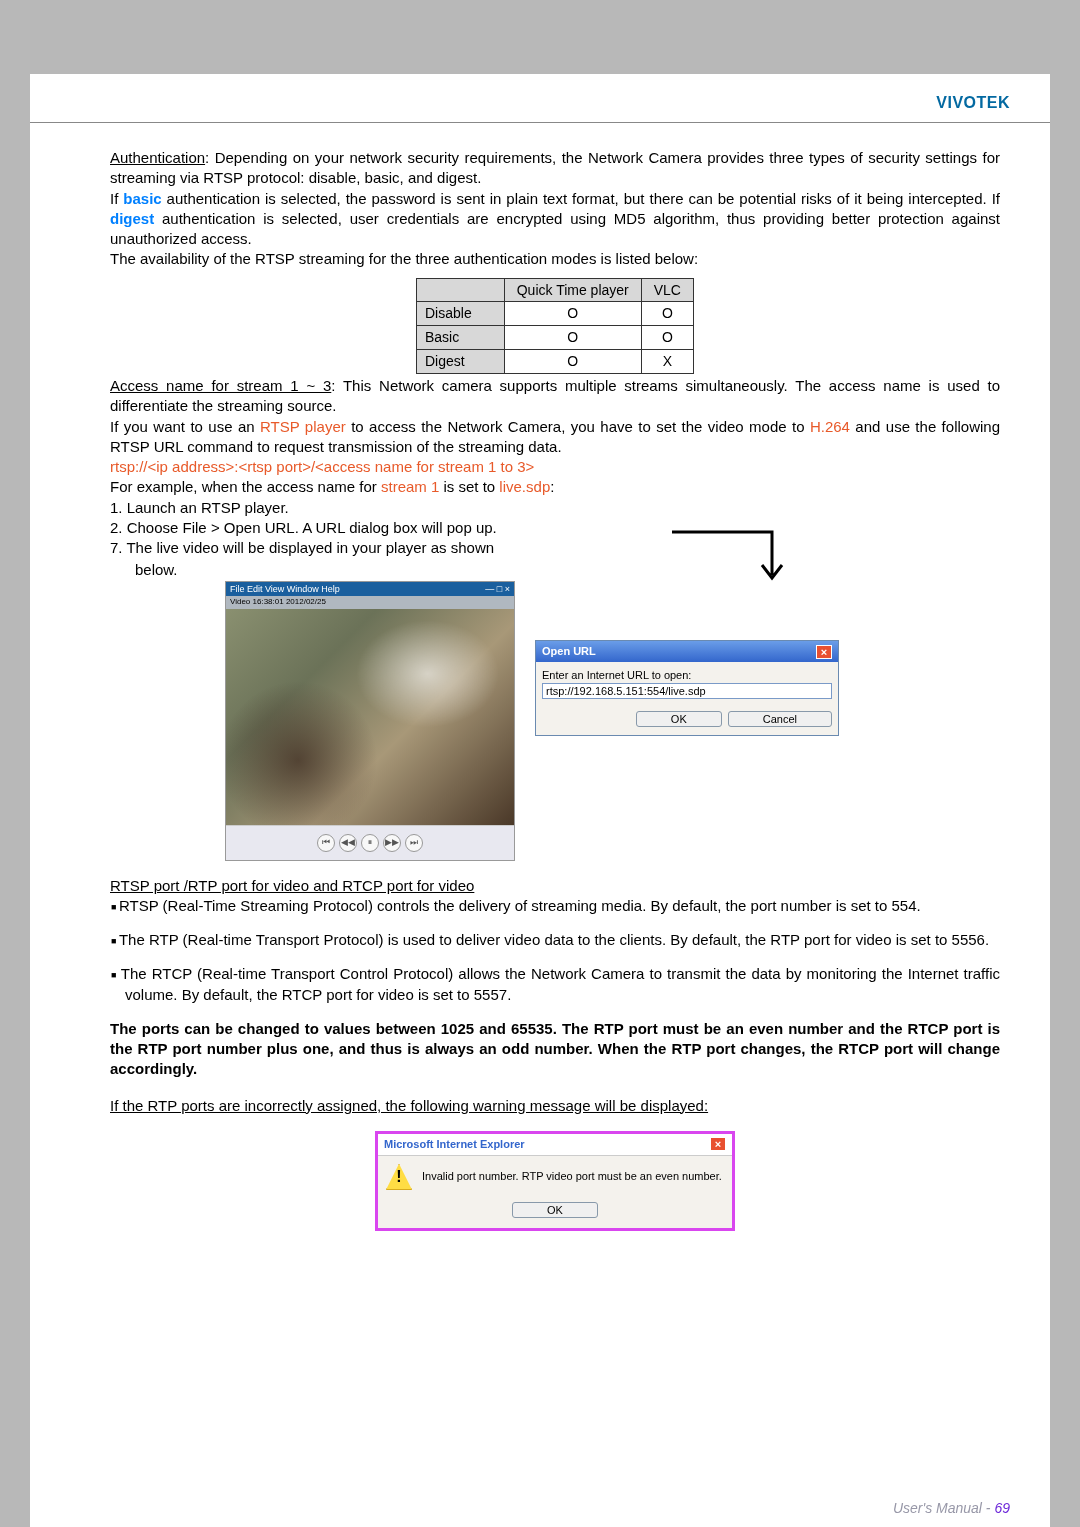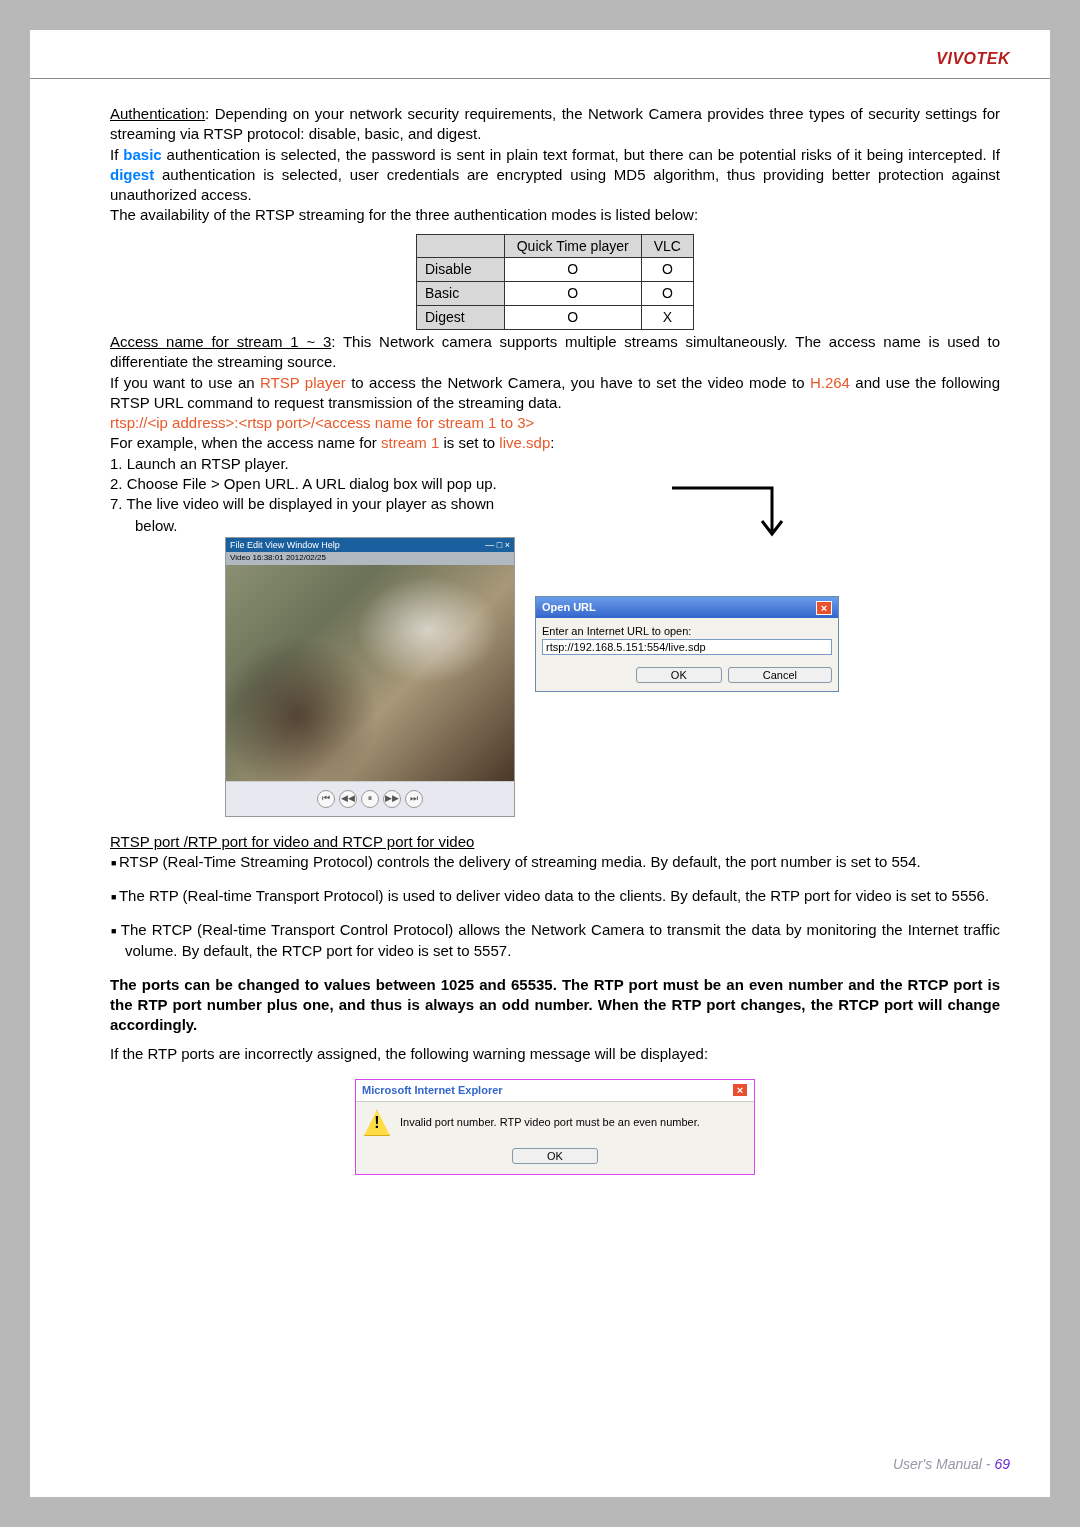--- a/index.html
+++ b/index.html
@@ -13,25 +13,25 @@
     .page {
       background: #fff;
       width: 100%;
       min-height: 1467px;
       position: relative;
       padding: 0;
     }
     .header {
       text-align: right;
       padding: 20px 40px 8px 40px;
-      color: #b91c1c;
-      font-style: italic;
+      color: #0369a1;
       font-weight: bold;
       font-size: 16px;
       letter-spacing: 0.5px;
+      margin-top: 44px;
     }
     .divider {
       border-top: 1px solid #888;
       margin: 2px 0 25px 0;
     }
     .content {
       padding: 0 50px 0 80px;
       font-size: 15px;
       line-height: 1.35;
       color: #000;
@@ -190,23 +190,23 @@
       margin-left: 15px;
       text-indent: -14px;
       margin-bottom: 14px;
     }
     .bullet-item::before {
       content: "■ ";
       font-size: 9px;
       vertical-align: middle;
     }
     .ie-dialog {
-      width: 400px;
+      width: 360px;
       margin: 15px auto 0 auto;
-      border: 1px solid #d946ef;
+      border: 3px solid #d946ef;
       background: #f4f2ed;
       font-size: 11px;
     }
     .ie-title {
       background: #fff;
       padding: 3px 6px;
       display: flex;
       justify-content: space-between;
       color: #3366cc;
       font-weight: bold;
@@ -339,21 +339,21 @@
         </div>
       </div>
     </div>
 
     <p class="section-heading">RTSP port /RTP port for video and RTCP port for video</p>
     <p class="bullet-item">RTSP (Real-Time Streaming Protocol) controls the delivery of streaming media. By default, the port number is set to 554.</p>
     <p class="bullet-item">The RTP (Real-time Transport Protocol) is used to deliver video data to the clients. By default, the RTP port for video is set to 5556.</p>
     <p class="bullet-item">The RTCP (Real-time Transport Control Protocol) allows the Network Camera to transmit the data by monitoring the Internet traffic volume. By default, the RTCP port for video is set to 5557.</p>
 
     <p class="para" style="margin-top:12px;font-weight:bold;">The ports can be changed to values between 1025 and 65535. The RTP port must be an even number and the RTCP port is the RTP port number plus one, and thus is always an odd number. When the RTP port changes, the RTCP port will change accordingly.</p>
-    <p style="margin-top:8px;">If the RTP ports are incorrectly assigned, the following warning message will be displayed:</p>
+    <p style="margin-top:16px;text-decoration:underline;">If the RTP ports are incorrectly assigned, the following warning message will be displayed:</p>
 
     <div class="ie-dialog">
       <div class="ie-title">
         <span>Microsoft Internet Explorer</span>
         <span class="url-close">×</span>
       </div>
       <div class="ie-body">
         <div class="ie-icon">!</div>
         <div>Invalid port number. RTP video port must be an even number.</div>
       </div>

